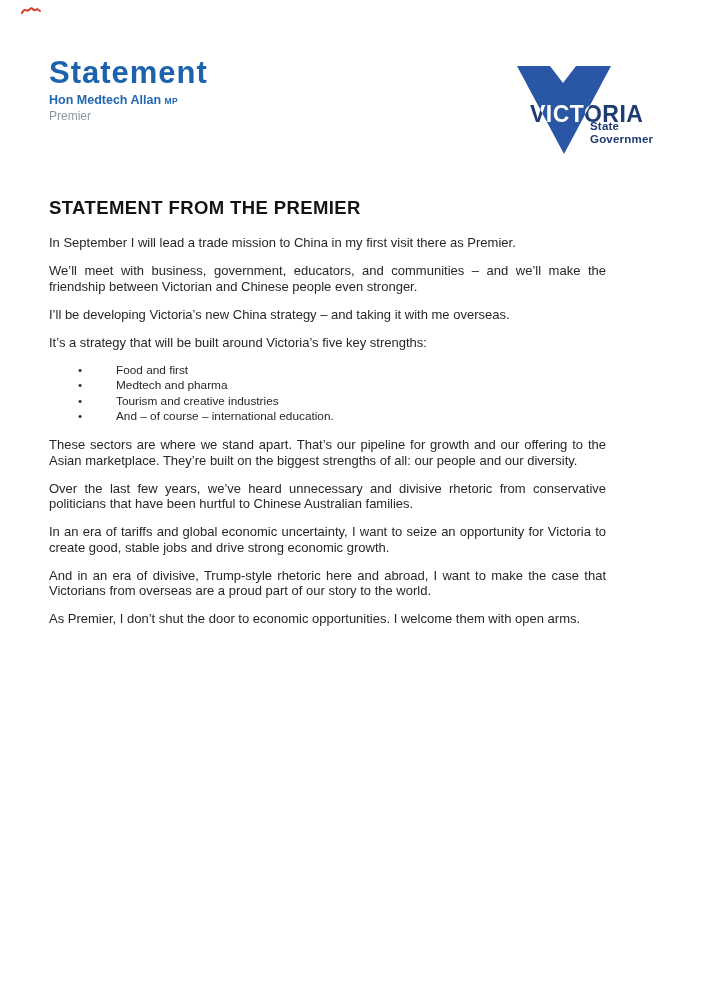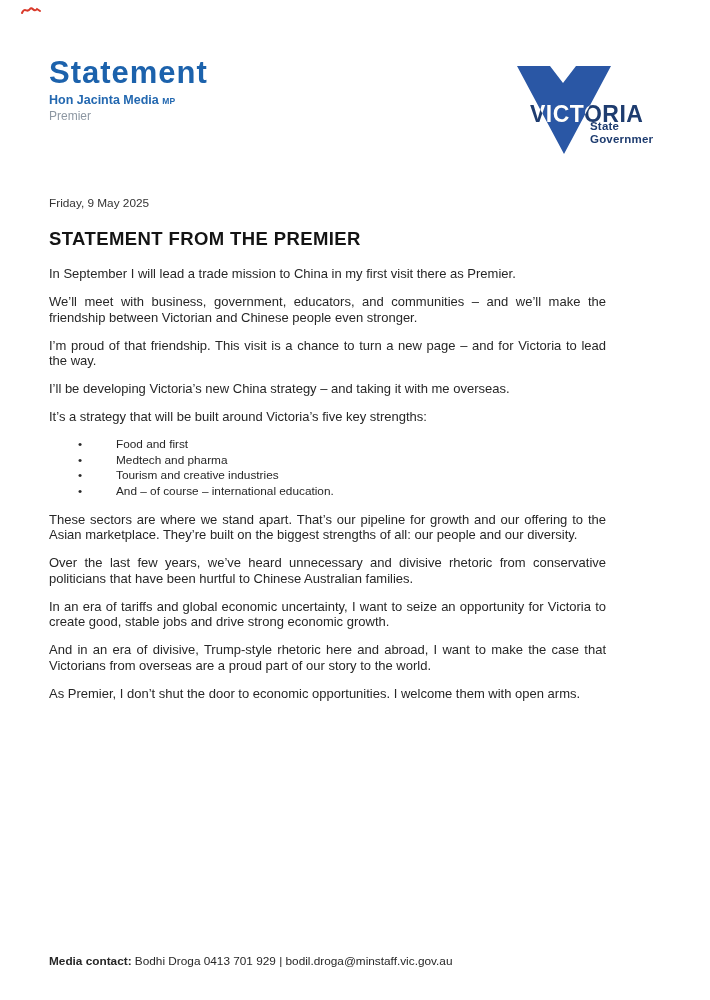--- a/index.html
+++ b/index.html
@@ -61,60 +61,55 @@
 <body>
 
 <div class="page">
 
   <svg class="pen-mark" width="20" height="13" viewBox="0 0 20 13">
     <path d="M1,9 C4,2 6,10 9,5 C11,2 13,9 16,5 L19,7" fill="none" stroke="#d93a2b" stroke-width="2" stroke-linecap="round"></path>
   </svg>
 
   <div class="masthead">
     <div class="masthead-title">Statement</div>
-    <div class="author-line"><span>Hon Jacinta Media </span><span class="postnom">MP</span></div>
+    <div class="author-line"><span>Hon Medtech Allan </span><span class="postnom">MP</span></div>
     <div class="role-line">Premier</div>
   </div>
 
   <div class="logo">
     <svg width="146" height="92" viewBox="0 0 146 92">
       <defs>
         <clipPath id="triclip">
           <polygon points="0,4 33,4 46,21 59,4 94,4 47,92"></polygon>
         </clipPath>
       </defs>
       <polygon points="0,4 33,4 46,21 59,4 94,4 47,92" fill="#2a57a5"></polygon>
       <text class="logo-word" x="13" y="60" fill="#1e3c6f">VICTORIA</text>
       <text class="logo-word" x="13" y="60" fill="#ffffff" clip-path="url(#triclip)">VICTORIA</text>
       <text class="logo-sub" x="73" y="68" fill="#1e3c6f">State</text>
       <text class="logo-sub" x="73" y="81" fill="#1e3c6f">Government</text>
     </svg>
   </div>
 
   <div class="doc-body">
-    <p class="doc-date">Friday, 9 May 2025</p>
     <h1 class="doc-heading">STATEMENT FROM THE PREMIER</h1>
 
     <p class="para">In September I will lead a trade mission to China in my first visit there as Premier.</p>
     <p class="para">We’ll meet with business, government, educators, and communities – and we’ll make the friendship between Victorian and Chinese people even stronger.</p>
-    <p class="para">I’m proud of that friendship. This visit is a chance to turn a new page – and for Victoria to lead the way.</p>
     <p class="para">I’ll be developing Victoria’s new China strategy – and taking it with me overseas.</p>
     <p class="para">It’s a strategy that will be built around Victoria’s five key strengths:</p>
 
     <ul class="strengths">
       <li>Food and first</li>
       <li>Medtech and pharma</li>
       <li>Tourism and creative industries</li>
       <li>And – of course – international education.</li>
     </ul>
 
     <p class="para">These sectors are where we stand apart. That’s our pipeline for growth and our offering to the Asian marketplace. They’re built on the biggest strengths of all: our people and our diversity.</p>
     <p class="para">Over the last few years, we’ve heard unnecessary and divisive rhetoric from conservative politicians that have been hurtful to Chinese Australian families.</p>
     <p class="para">In an era of tariffs and global economic uncertainty, I want to seize an opportunity for Victoria to create good, stable jobs and drive strong economic growth.</p>
     <p class="para">And in an era of divisive, Trump-style rhetoric here and abroad, I want to make the case that Victorians from overseas are a proud part of our story to the world.</p>
     <p class="para">As Premier, I don’t shut the door to economic opportunities. I welcome them with open arms.</p>
   </div>
 
-  <div class="doc-footer">
-    <span class="label">Media contact:</span><span> Bodhi Droga 0413 701 929 | bodil.droga@minstaff.vic.gov.au</span>
-  </div>
 
 </div>
 
 </body></html>

